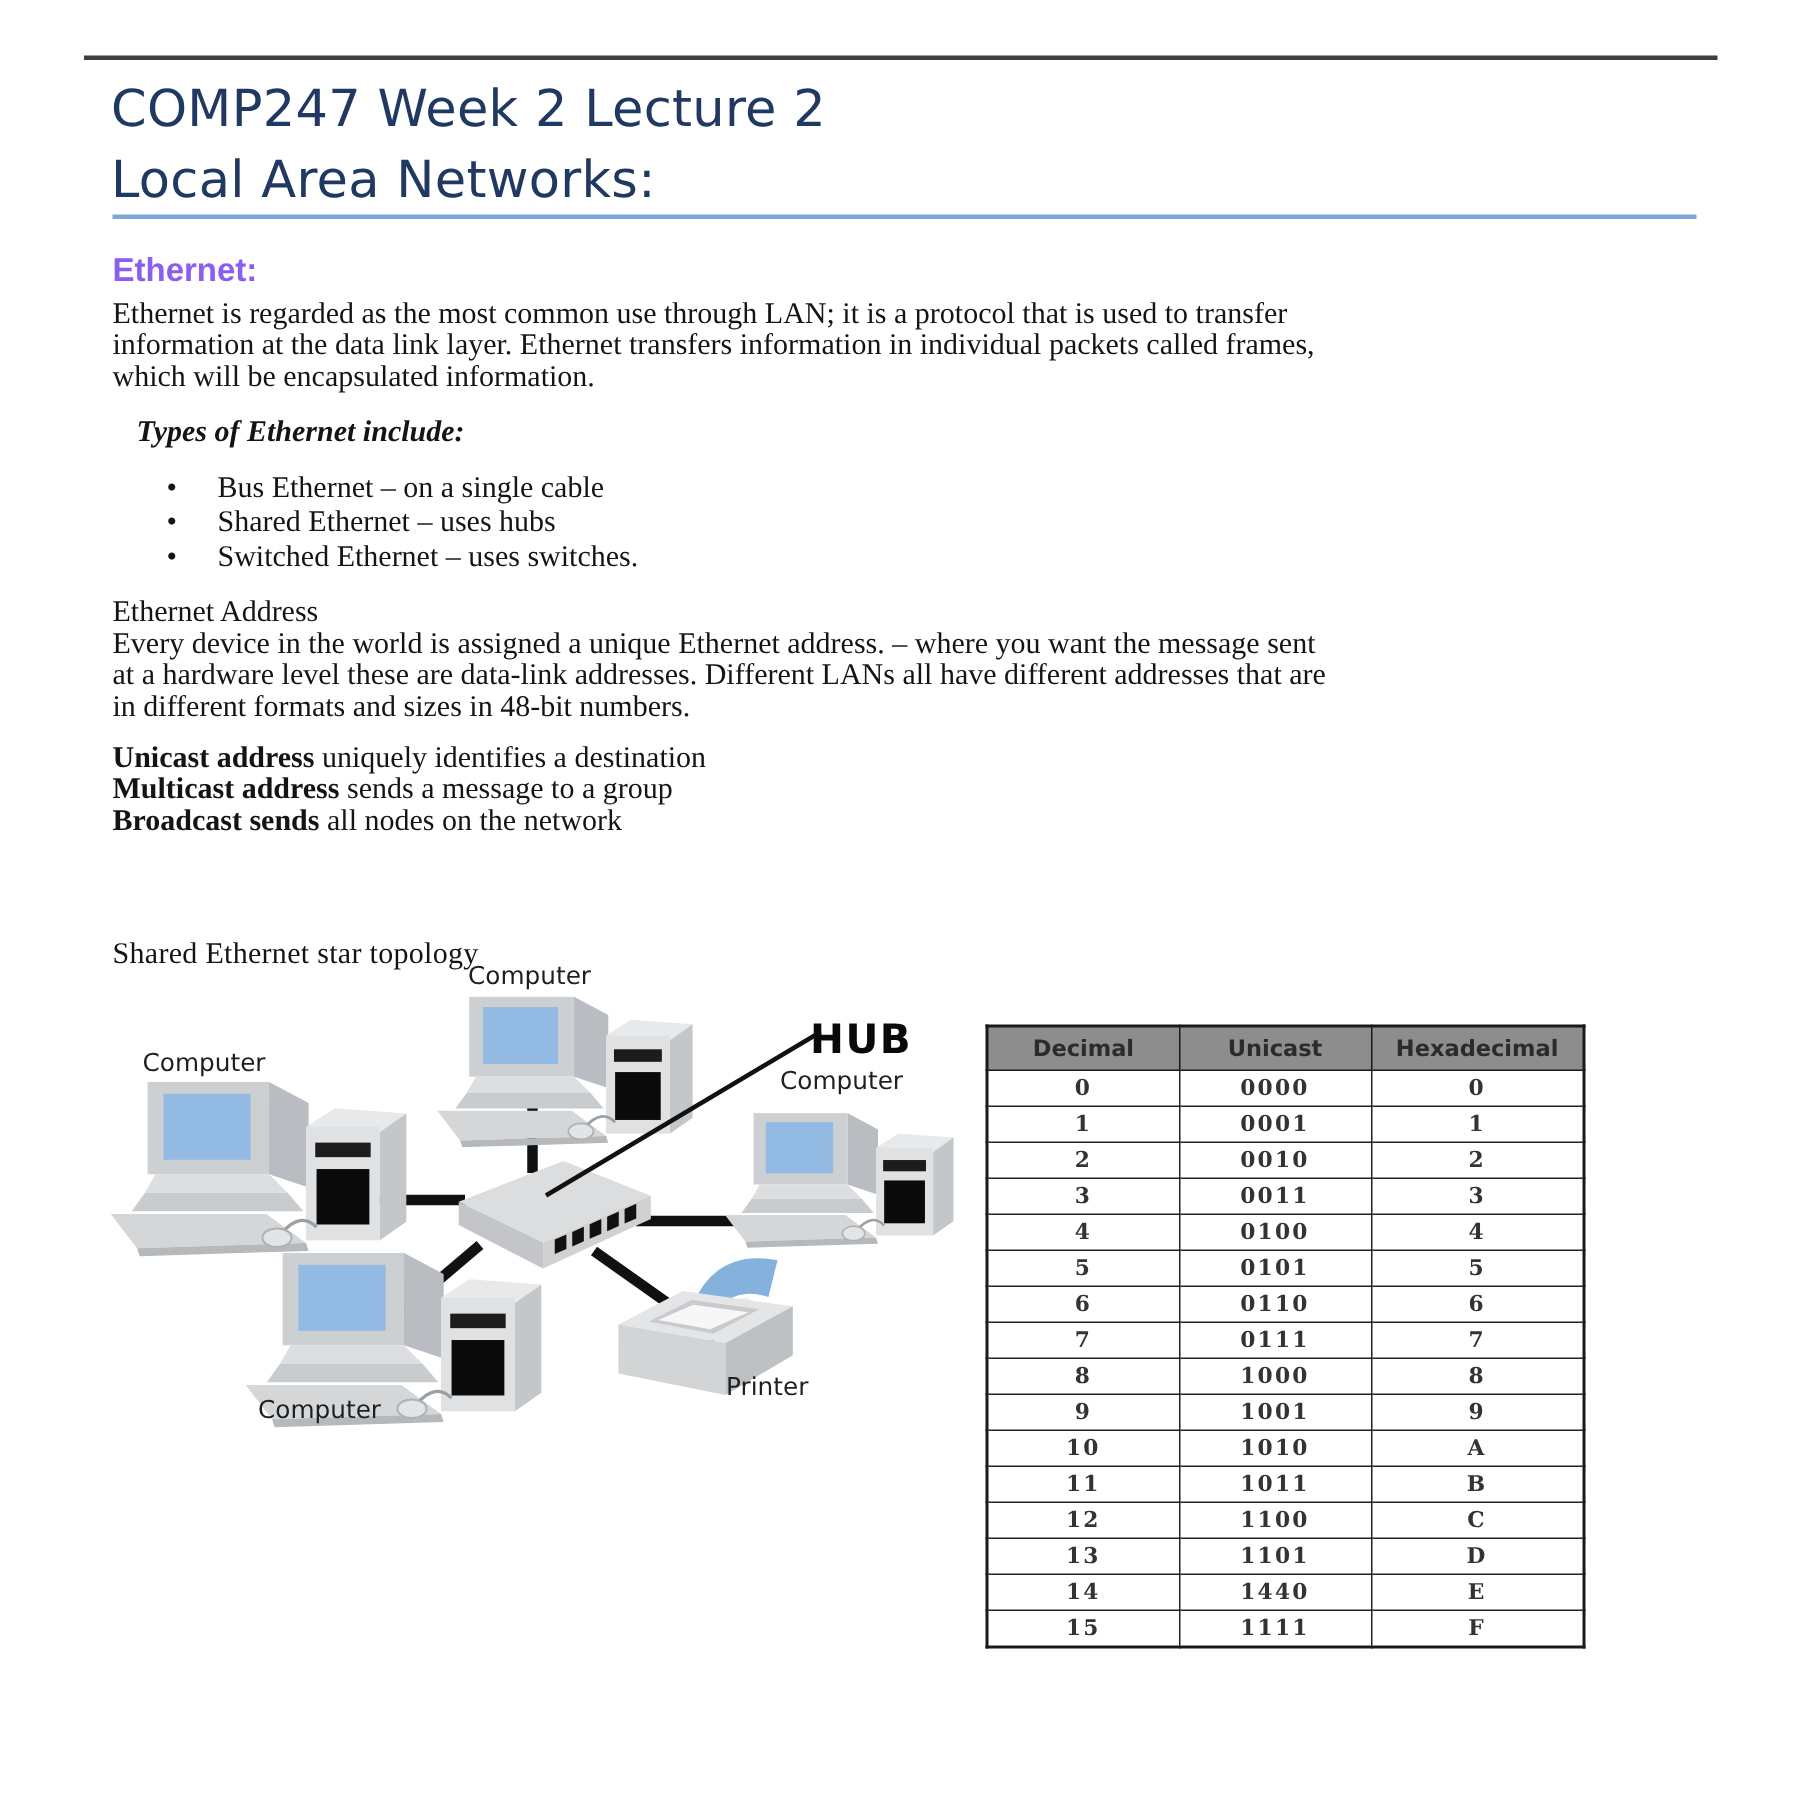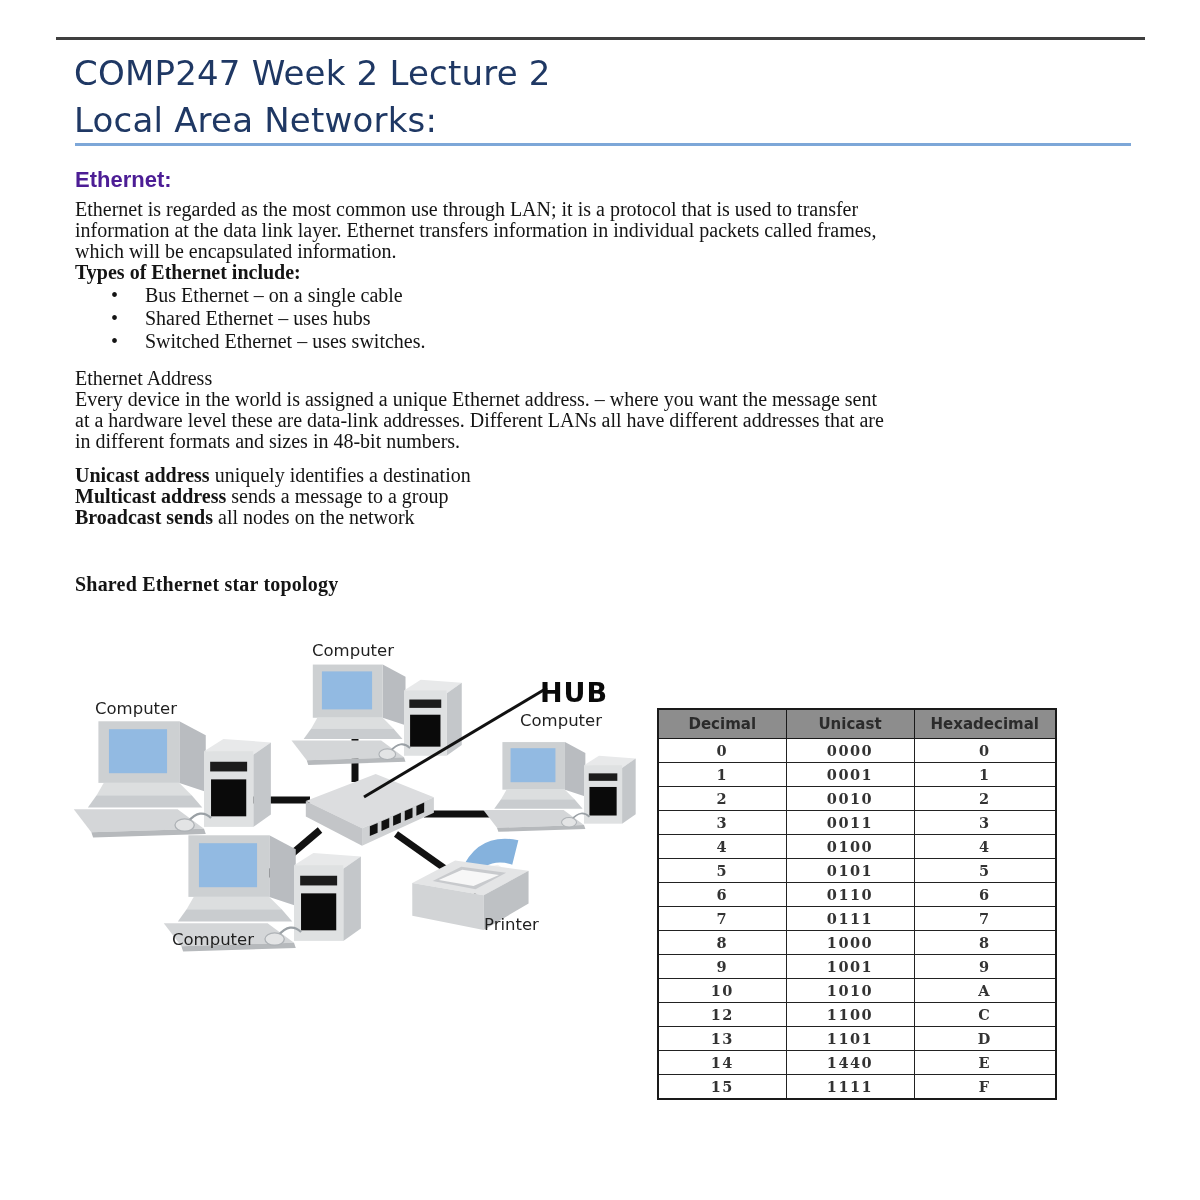--- a/index.html
+++ b/index.html
@@ -11,41 +11,41 @@
   .doc-title {
     position:absolute; left:74px; top:50px; margin:0;
     font-family:"DejaVu Sans", sans-serif; font-weight:400;
     font-size:34px; line-height:47px; color:#1f3864; letter-spacing:0.2px;
   }
   .title-rule { position:absolute; left:75px; top:143px; width:1056px; height:3px; background:#7da7d8; }
 
   .content { position:absolute; left:75px; top:168px; width:1062px; font-size:20px; line-height:21px; }
   .section-heading {
     margin:0; font-family:"Liberation Sans", sans-serif; font-weight:700;
-    font-size:22px; line-height:24px; color:#4c1d95;
+    font-size:22px; line-height:24px; color:#8b5cf6;
   }
   .para { margin:7px 0 0 0; white-space:pre-line; }
-  .types-heading { margin:0; font-weight:700; }
+  .types-heading { margin:16px; font-weight:700;font-style:italic; }
   ul.types { list-style:none; margin:2px 0 0 0; padding:0; }
   ul.types li { position:relative; padding-left:70px; line-height:21px; margin-bottom:2px; }
   ul.types li::before { content:"\2022"; position:absolute; left:36px; top:0; }
   .addr-heading { margin:16px 0 0 0; }
   .addr-body { margin:0; white-space:pre-line; }
   .cast { margin-top:13px; }
   .cast p { margin:0; line-height:21px; }
   .cast .lead { font-weight:700; }
-  .diagram-caption { margin:46px 0 0 0; font-weight:700; letter-spacing:0.2px; }
+  .diagram-caption { margin:68px 0 0 0; font-weight:400; letter-spacing:0.2px; }
 
   .net-diagram { position:absolute; left:58px; top:634px; width:585px; height:337px; }
   .net-diagram text { font-family:"DejaVu Sans", sans-serif; font-size:16.5px; fill:#1f1f1f; }
   .net-diagram text.hub-label { font-size:27px; font-weight:700; fill:#0a0a0a; letter-spacing:1px; }
   .net-line { stroke:#111111; stroke-width:7; }
   .pointer-line { stroke:#111111; stroke-width:3; }
 
-  .conv-table { position:absolute; left:657px; top:683px; border-collapse:collapse; table-layout:fixed; width:398px;margin-top:25px; }
+  .conv-table { position:absolute; left:657px; top:683px; border-collapse:collapse; table-layout:fixed; width:398px; }
   .conv-table th {
     height:26px; background:#8d8d8d; color:#2b2b2b;
     font-family:"DejaVu Sans", sans-serif; font-weight:700; font-size:15px;
     border:1px solid #1a1a1a; text-align:center;
   }
   .conv-table td {
     height:21px; background:#ffffff; color:#333333;
     font-family:"DejaVu Serif", serif; font-weight:700; font-size:14.5px; letter-spacing:1.5px;
     border:1px solid #222222; text-align:center;
   }
@@ -215,20 +215,25 @@
           <td>9</td>
           <td>1001</td>
           <td>9</td>
         </tr>
         <tr>
           <td>10</td>
           <td>1010</td>
           <td>A</td>
         </tr>
         <tr>
+          <td>11</td>
+          <td>1011</td>
+          <td>B</td>
+        </tr>
+        <tr>
           <td>12</td>
           <td>1100</td>
           <td>C</td>
         </tr>
         <tr>
           <td>13</td>
           <td>1101</td>
           <td>D</td>
         </tr>
         <tr>

